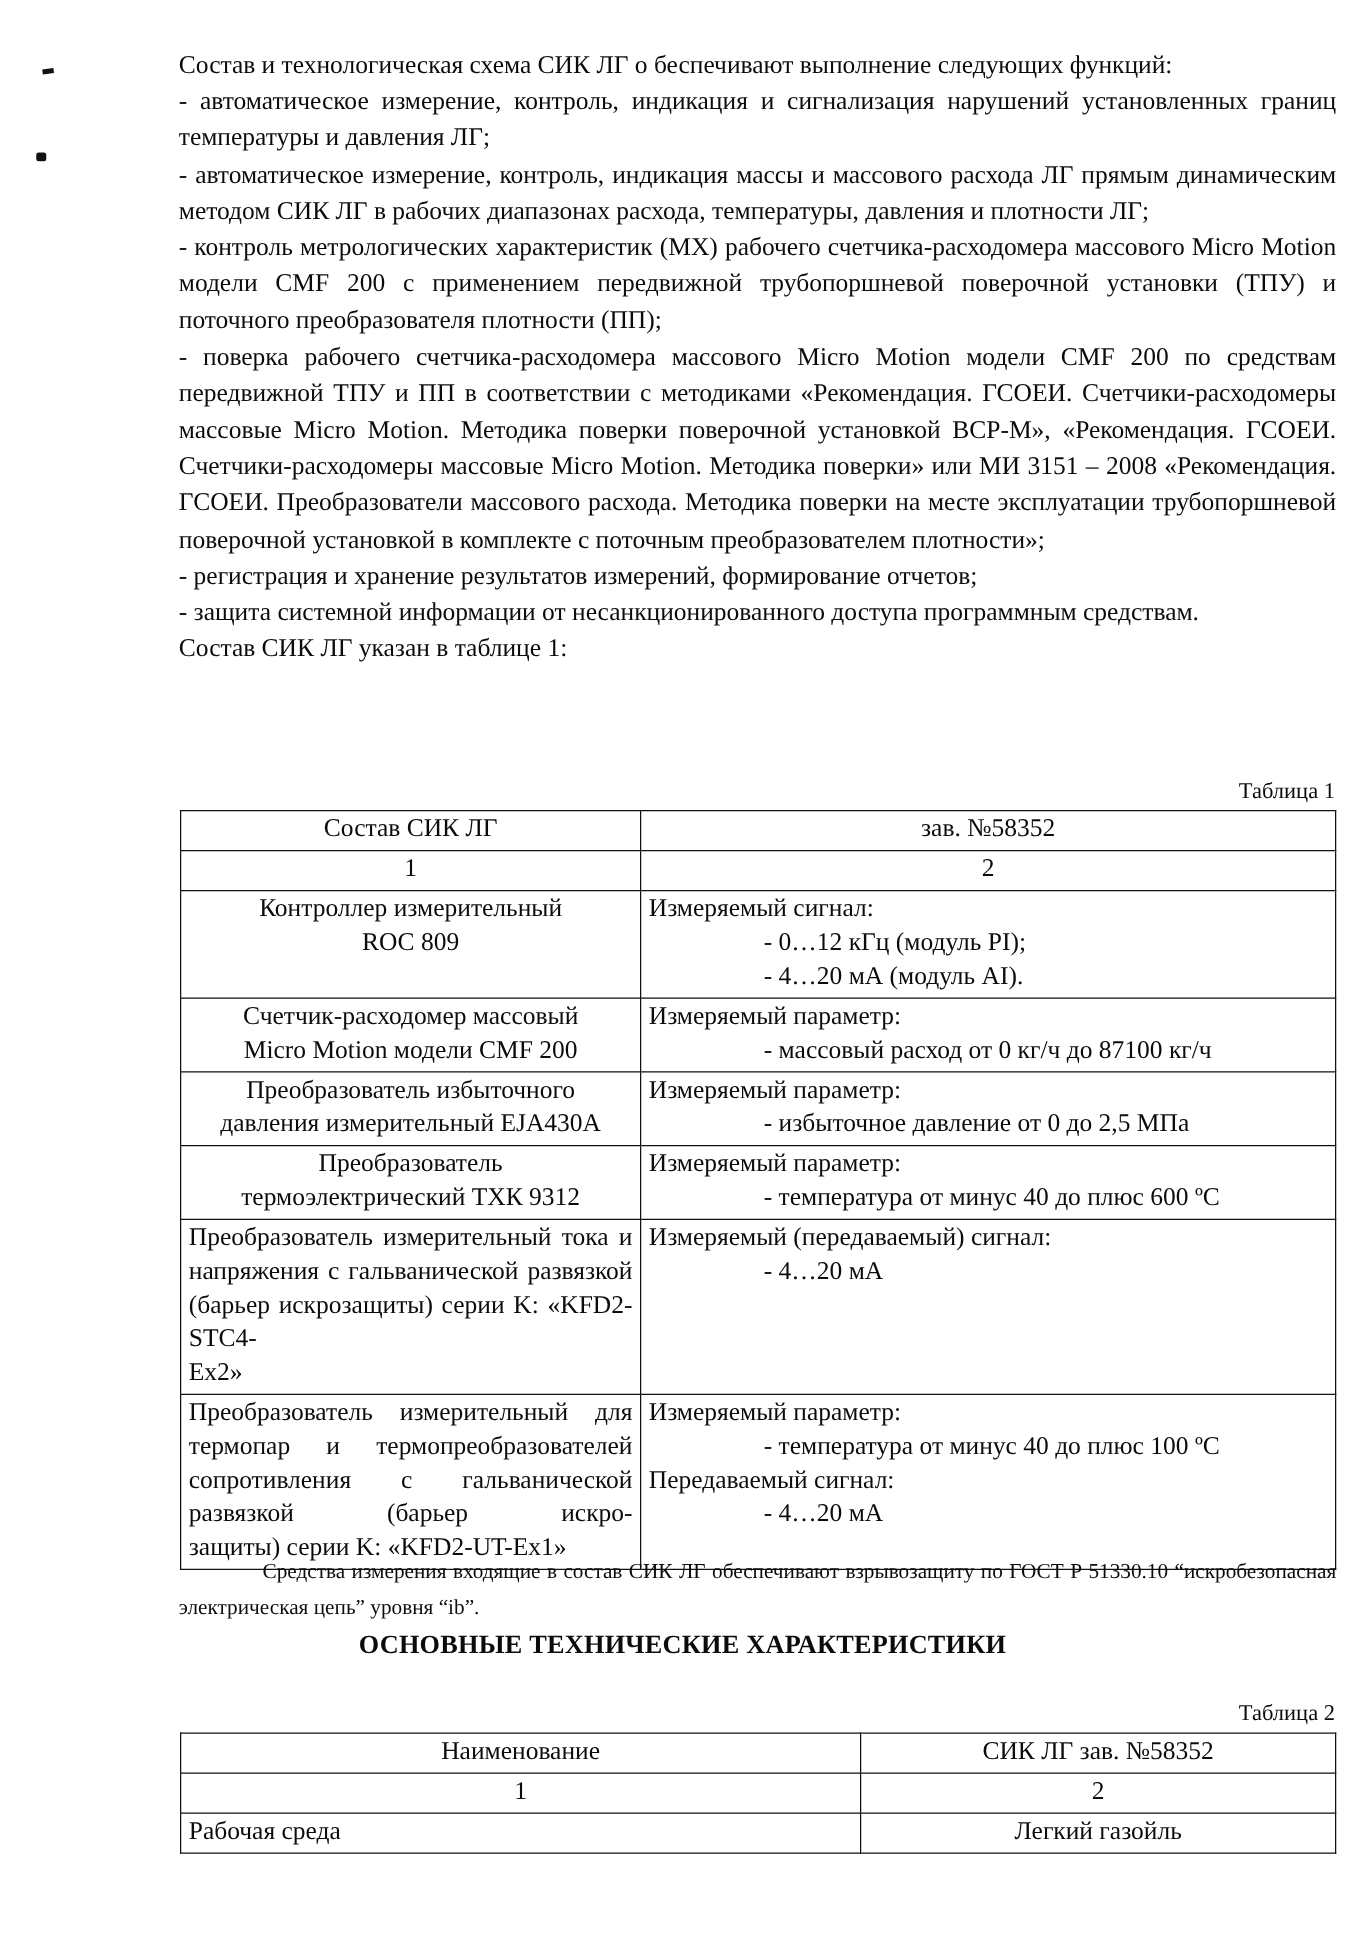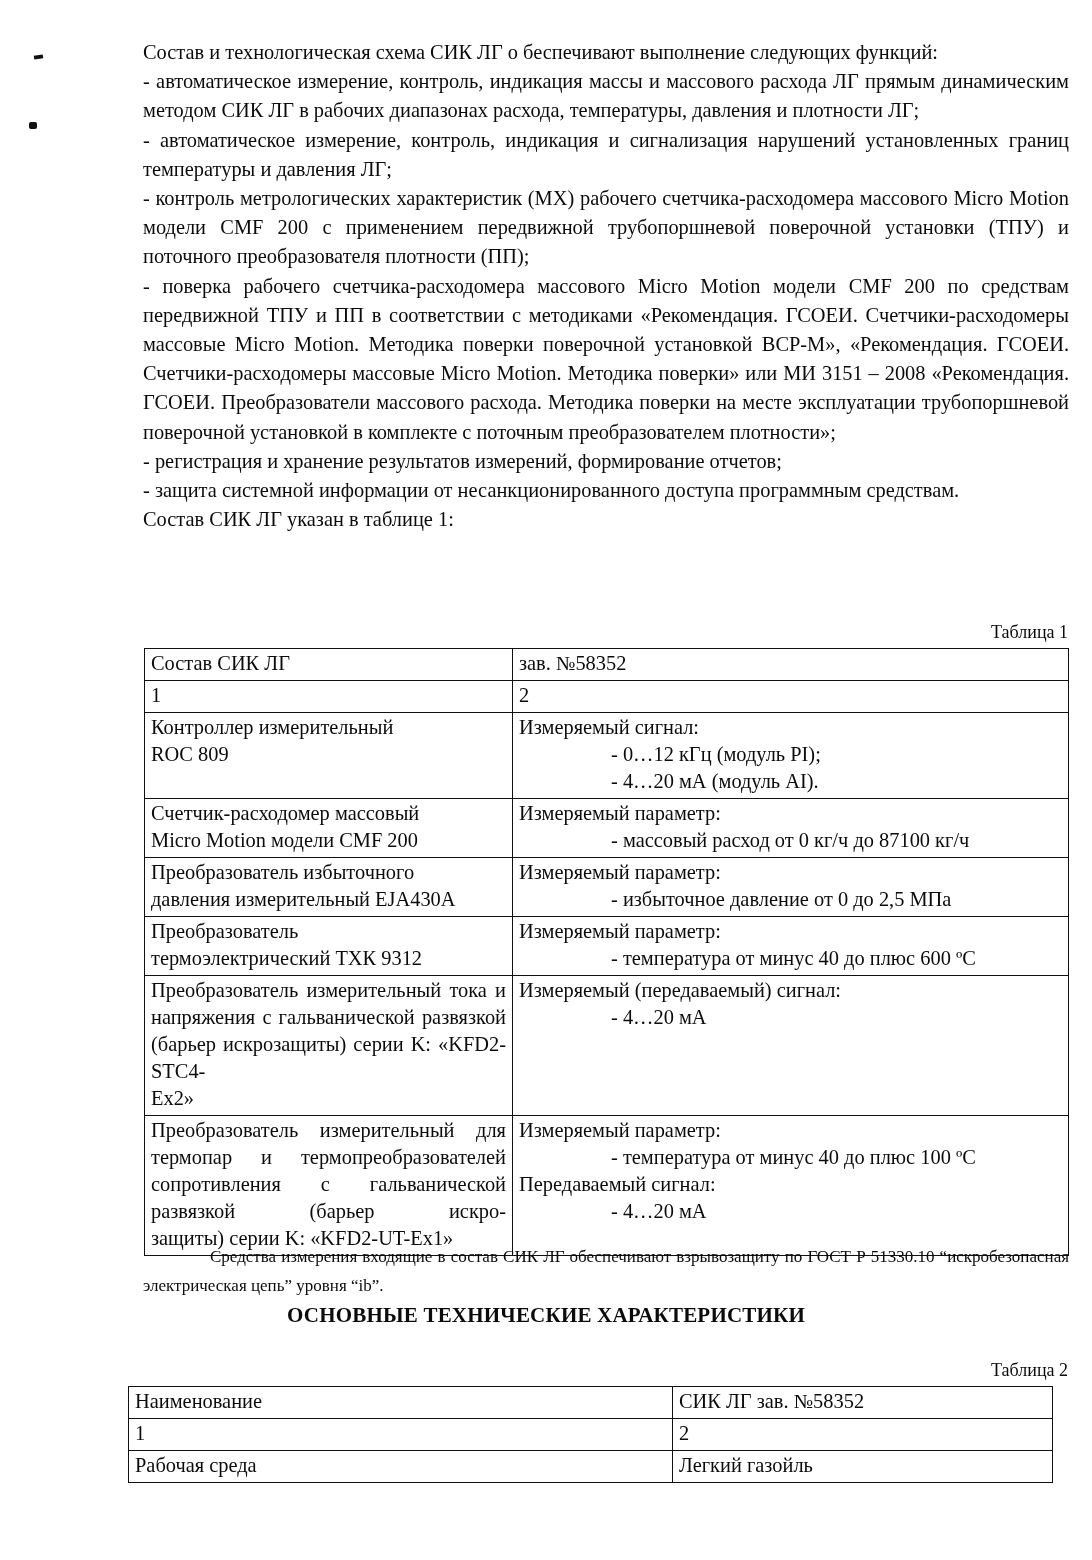--- a/index.html
+++ b/index.html
@@ -67,36 +67,36 @@
     border-collapse: collapse;
     table-layout: fixed;
     font-size: 20.4px;
     line-height: 27px;
   }
   table.doc-table td {
     border: 1.6px solid #111;
     padding: 1px 6px 3px 6px;
     vertical-align: top;
   }
-  .cell-center { }
+  .cell-center { text-align: center; }
   .cell-left   { text-align: left; }
   .cell-just   { text-align: justify; text-justify: inter-word; }
   .cell-just span.lastline { display: inline-block; }
   .indent-line { display: block; padding-left: 92px; }
 
   #table-1 {
     left: 144px;
     top: 648px;
     width: 924px;
   }
   #table-1 col.c1 { width: 368px; }
   #table-1 col.c2 { width: 556px; }
 
   #table-2 {
-    left: 128px;
+    left: 144px;
     top: 1386px;
     width: 924px;
     border-radius: 31px;
   }
   #table-2 col.c1 { width: 544px; }
   #table-2 col.c2 { width: 380px; }
 
   .row-num td { padding-top: 0; padding-bottom: 2px; }
 
   
@@ -132,22 +132,22 @@
 </head>
 <body>
 
 <div class="page">
 
   <span class="margin-dot dot-a"></span>
   <span class="margin-dot dot-b"></span>
 
   <div class="body-text">
     <p class="p-indent">Состав и технологическая схема СИК ЛГ о беспечивают выполнение следующих функций:</p>
+    <p class="p-dash">- автоматическое измерение, контроль, индикация и сигнализация нарушений установленных границ температуры и давления ЛГ;</p>
     <p class="p-dash">- автоматическое измерение, контроль, индикация массы и массового расхода ЛГ прямым динамическим методом СИК ЛГ в рабочих диапазонах расхода, температуры, давления и плотности ЛГ;</p>
-    <p class="p-dash">- автоматическое измерение, контроль, индикация и сигнализация нарушений установленных границ температуры и давления ЛГ;</p>
     <p class="p-dash">- контроль метрологических характеристик (МХ) рабочего счетчика-расходомера массового Micro Motion модели CMF 200 с применением  передвижной трубопоршневой поверочной установки (ТПУ) и поточного преобразователя плотности (ПП);</p>
     <p class="p-dash">- поверка рабочего счетчика-расходомера массового Micro Motion модели CMF 200 по средствам передвижной ТПУ и ПП в соответствии с методиками «Рекомендация. ГСОЕИ. Счетчики-расходомеры массовые Micro Motion. Методика поверки поверочной установкой ВСР-М», «Рекомендация. ГСОЕИ. Счетчики-расходомеры массовые Micro Motion. Методика поверки» или МИ 3151 – 2008 «Рекомендация. ГСОЕИ. Преобразователи массового расхода. Методика поверки на месте эксплуатации трубопоршневой поверочной установкой в комплекте с поточным преобразователем плотности»;</p>
     <p class="p-dash">- регистрация и хранение результатов измерений, формирование отчетов;</p>
     <p class="p-dash">- защита системной информации от несанкционированного доступа программным средствам.</p>
     <p class="p-indent">Состав СИК ЛГ указан в таблице 1:</p>
   </div>
 
   <div class="table-caption" id="caption-1">Таблица 1</div>
 
   <table class="doc-table" id="table-1">

